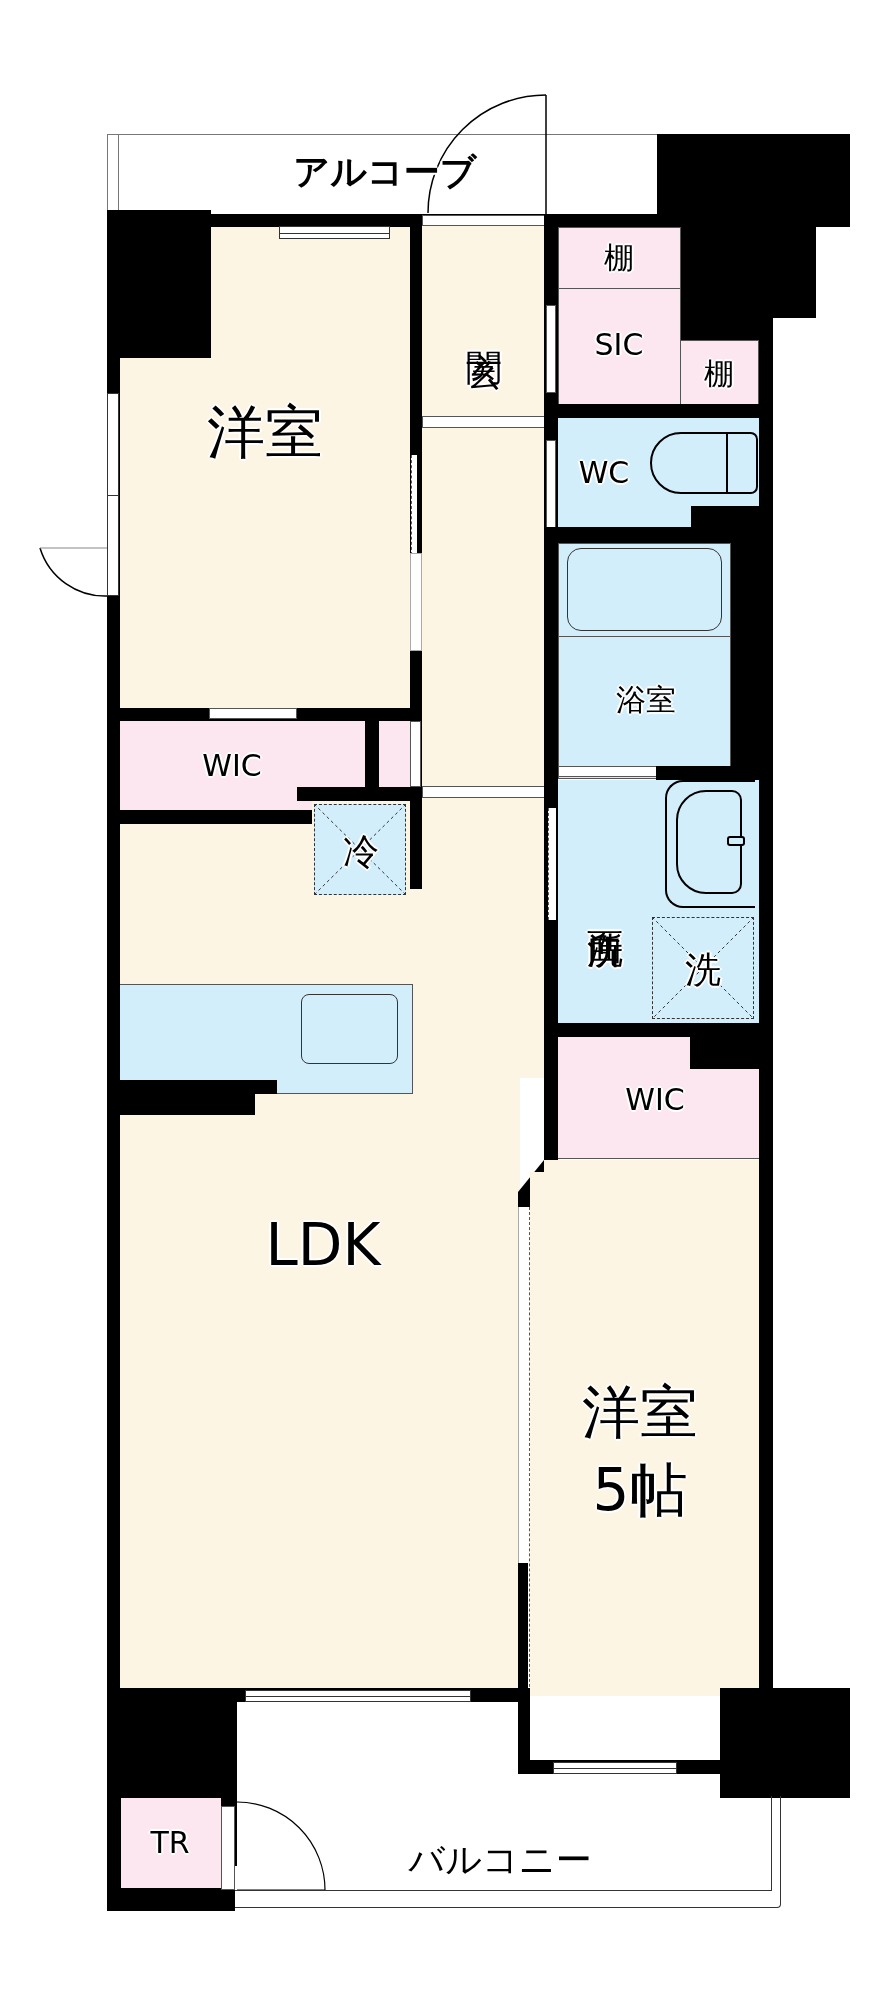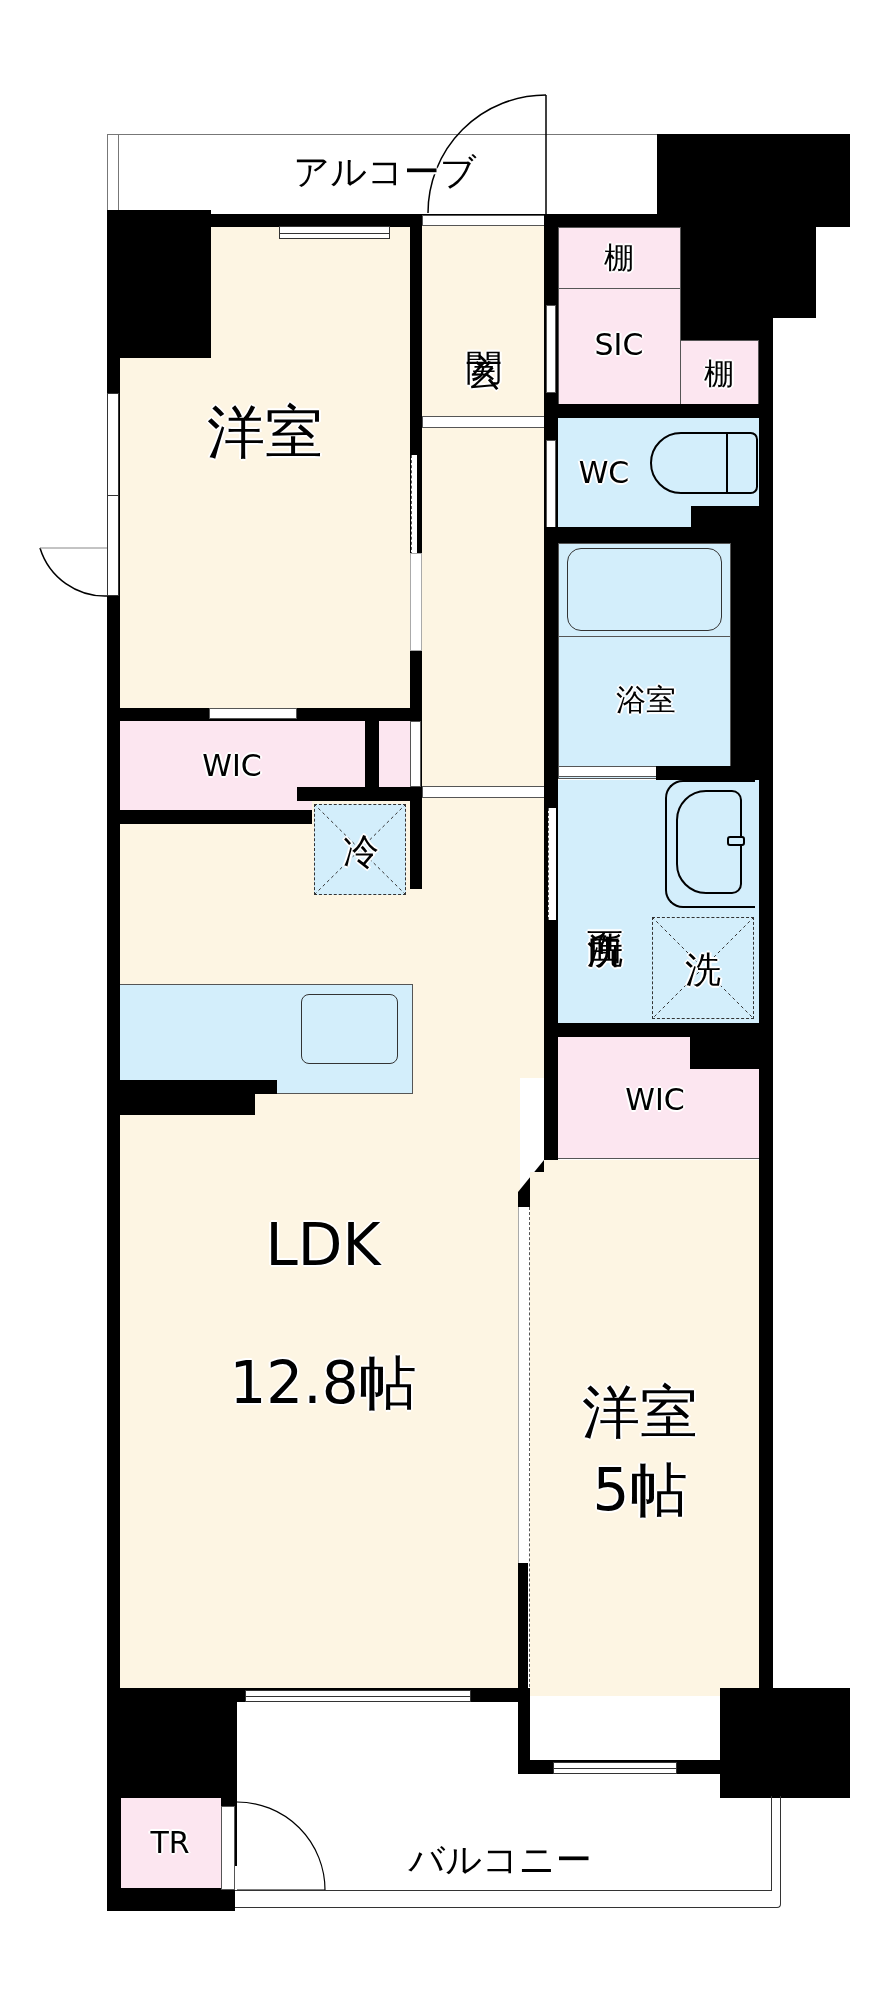--- a/index.html
+++ b/index.html
@@ -156,21 +156,20 @@
     <line x1="406" y1="804" x2="314" y2="895" stroke="#333" stroke-width="1" stroke-dasharray="3,3"></line>
   </svg>
   <span class="lbl mid" style="left:361px;top:852px;">冷</span>
 
   <div class="abs blue" style="left:120px;top:984px;width:293px;height:110px;border-right:1px solid #555;border-top:1px solid #555;border-bottom:1px solid #555;"></div>
   <div class="abs" style="left:301px;top:994px;width:97px;height:70px;border:1.5px solid #333;border-radius:8px;"></div>
   <div class="abs blk" style="left:107px;top:1080px;width:170px;height:14px;"></div>
   <div class="abs blk" style="left:107px;top:1094px;width:148px;height:21px;"></div>
 
   <span class="lbl big" style="left:323px;top:1245px;">LDK</span>
-  <span class="lbl big" style="left:323px;top:1383px;">12.8帖</span>
 
   <svg width="884" height="2000">
     <polygon points="544,1160 558,1160 558,1173 530,1205 530,1207 518,1207 518,1192" fill="#000"></polygon>
   </svg>
   <div class="abs blk" style="left:544px;top:1037px;width:14px;height:125px;"></div>
   <div class="abs white" style="left:518px;top:1207px;width:12px;height:500px;border-left:1px solid #aaa;border-right:1px dashed #555;"></div>
   <div class="abs blk" style="left:518px;top:1563px;width:10px;height:140px;"></div>
 
   <div class="abs beige" style="left:530px;top:1172px;width:229px;height:524px;"></div>
   <div class="abs beige" style="left:544px;top:1160px;width:215px;height:14px;"></div>
@@ -189,15 +188,15 @@
   <div class="abs" style="left:235px;top:1796px;width:537px;height:95px;border-right:1px solid #333;border-bottom:1px solid #333;"></div>
   <span class="lbl mid" style="left:500px;top:1860px;">バルコニー</span>
 
   <div class="abs blk" style="left:107px;top:1866px;width:128px;height:45px;"></div>
   <div class="abs blk" style="left:107px;top:1796px;width:14px;height:115px;"></div>
   <div class="abs pink" style="left:121px;top:1798px;width:100px;height:90px;"></div>
   <div class="abs blk" style="left:221px;top:1796px;width:14px;height:10px;"></div>
   <div class="abs white" style="left:221px;top:1806px;width:14px;height:84px;border:1px solid #555;"></div>
   <span class="lbl sm" style="left:170px;top:1843px;">TR</span>
 
-  <span class="lbl mid" style="left:385px;top:172px;">アルコーブ</span>
+  <span class="lbl mid" style="left:385px;top:172px;font-weight:bold;">アルコーブ</span>
 
 </div>
 
 </body></html>

